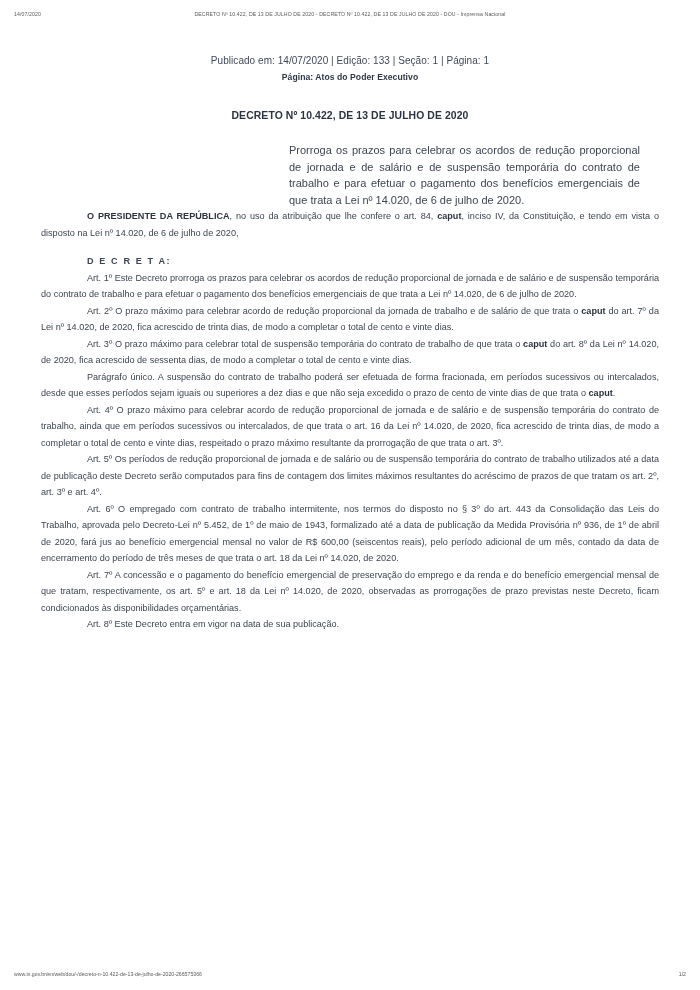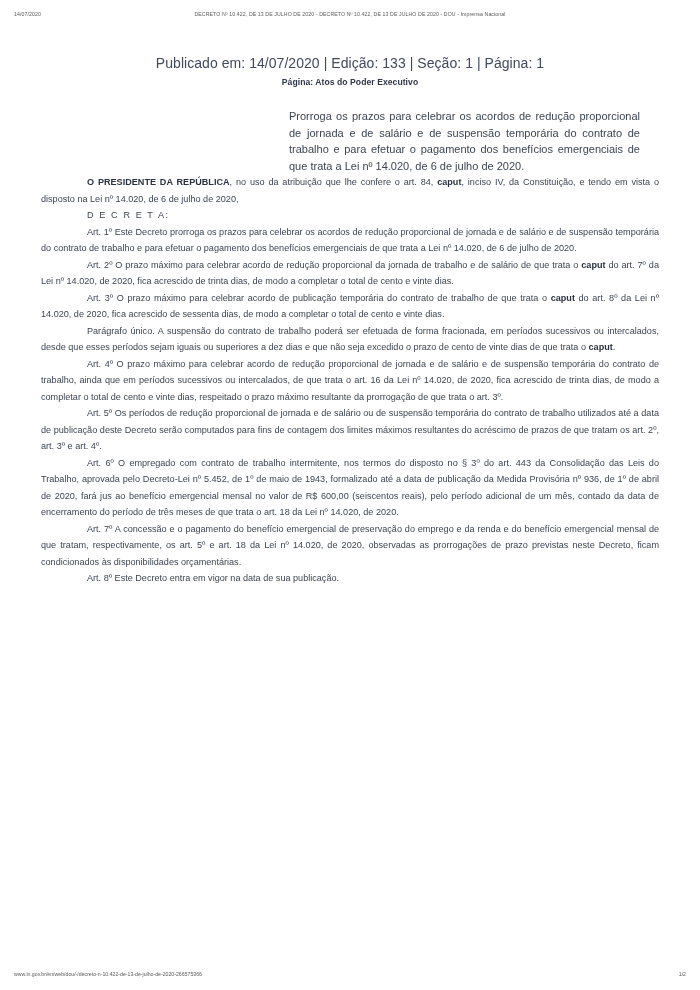--- a/index.html
+++ b/index.html
@@ -60,21 +60,21 @@
     font-family: "Liberation Serif", serif;
     font-weight: bold;
     font-size: 25.5px;
     letter-spacing: .3px;
     margin: 0;
     padding: 0;
     color: #1f2430;
     line-height: 1.05;
   }
   .masthead .pub-line {
-    font-size: 14px;
+    font-size: 10px;
     color: #41495a;
     margin-top: 9px;
     letter-spacing: .05px;
   }
   .masthead .organ-line {
     font-size: 8.6px;
     color: #2f3747;
     font-weight: bold;
     margin-top: 6px;
     letter-spacing: .05px;
@@ -104,22 +104,23 @@
     font-size: 9.1px;
     line-height: 16.5px;
     text-align: justify;
     text-justify: inter-word;
     color: #3d4551;
   }
   .para.indent { text-indent: 46px; }
   .para.preamble { text-indent: 46px; }
   .para.decreta {
     text-indent: 46px;
-    font-weight: normal;
+    font-weight: bold;
     letter-spacing: 1.6px;
+    margin-top: 12px;
   }
   .para b { font-weight: bold; color: #2b3340; }
   .para .caps { font-weight: bold; color: #2b3340; }
 
   
   .print-footer {
     position: absolute;
     bottom: 0;
     left: 0;
     width: 700px;
@@ -150,33 +151,34 @@
   <span class="ph-title">DECRETO Nº 10.422, DE 13 DE JULHO DE 2020 - DECRETO Nº 10.422, DE 13 DE JULHO DE 2020 - DOU - Imprensa Nacional</span>
 </div>
 
 <div class="page">
 
   <div class="masthead">
     <div class="pub-line">Publicado em: 14/07/2020 | Edição: 133 | Seção: 1 | Página: 1</div>
     <div class="organ-line">Página: Atos do Poder Executivo</div>
   </div>
 
+  <div class="decree-title">DECRETO Nº 10.422, DE 13 DE JULHO DE 2020</div>
 
   <div class="ementa">Prorroga os prazos para celebrar os acordos de redução proporcional de jornada e de salário e de suspensão temporária do contrato de trabalho e para efetuar o pagamento dos benefícios emergenciais de que trata a Lei nº 14.020, de 6 de julho de 2020.</div>
 
   <div class="para preamble">
     <b class="caps">O PRESIDENTE DA REPÚBLICA</b><span>, no uso da atribuição que lhe confere o art. 84,</span> <b>caput</b><span>, inciso IV, da Constituição, e tendo em vista o disposto na Lei nº 14.020, de 6 de julho de 2020,</span>
   </div>
 
   <div class="para decreta">D E C R E T A:</div>
 
   <div id="articles">
       <div class="para indent"><span>Art. 1º Este Decreto prorroga os prazos para celebrar os acordos de redução proporcional de jornada e de salário e de suspensão temporária do contrato de trabalho e para efetuar o pagamento dos benefícios emergenciais de que trata a Lei nº 14.020, de 6 de julho de 2020.</span></div>
       <div class="para indent"><span>Art. 2º O prazo máximo para celebrar acordo de redução proporcional da jornada de trabalho e de salário de que trata o </span><b>caput</b><span> do art. 7º da Lei nº 14.020, de 2020, fica acrescido de trinta dias, de modo a completar o total de cento e vinte dias.</span></div>
-      <div class="para indent"><span>Art. 3º O prazo máximo para celebrar acordo de publicação temporária do contrato de trabalho de que trata o </span><b>caput</b><span> do art. 8º da Lei nº 14.020, de 2020, fica acrescido de sessenta dias, de modo a completar o total de cento e vinte dias.</span></div>
+      <div class="para indent"><span>Art. 3º O prazo máximo para celebrar total de suspensão temporária do contrato de trabalho de que trata o </span><b>caput</b><span> do art. 8º da Lei nº 14.020, de 2020, fica acrescido de sessenta dias, de modo a completar o total de cento e vinte dias.</span></div>
       <div class="para indent"><span>Parágrafo único. A suspensão do contrato de trabalho poderá ser efetuada de forma fracionada, em períodos sucessivos ou intercalados, desde que esses períodos sejam iguais ou superiores a dez dias e que não seja excedido o prazo de cento de vinte dias de que trata o </span><b>caput</b><span>.</span></div>
       <div class="para indent"><span>Art. 4º O prazo máximo para celebrar acordo de redução proporcional de jornada e de salário e de suspensão temporária do contrato de trabalho, ainda que em períodos sucessivos ou intercalados, de que trata o art. 16 da Lei nº 14.020, de 2020, fica acrescido de trinta dias, de modo a completar o total de cento e vinte dias, respeitado o prazo máximo resultante da prorrogação de que trata o art. 3º.</span></div>
       <div class="para indent"><span>Art. 5º Os períodos de redução proporcional de jornada e de salário ou de suspensão temporária do contrato de trabalho utilizados até a data de publicação deste Decreto serão computados para fins de contagem dos limites máximos resultantes do acréscimo de prazos de que tratam os art. 2º, art. 3º e art. 4º.</span></div>
       <div class="para indent"><span>Art. 6º O empregado com contrato de trabalho intermitente, nos termos do disposto no § 3º do art. 443 da Consolidação das Leis do Trabalho, aprovada pelo Decreto-Lei nº 5.452, de 1º de maio de 1943, formalizado até a data de publicação da Medida Provisória nº 936, de 1º de abril de 2020, fará jus ao benefício emergencial mensal no valor de R$ 600,00 (seiscentos reais), pelo período adicional de um mês, contado da data de encerramento do período de três meses de que trata o art. 18 da Lei nº 14.020, de 2020.</span></div>
       <div class="para indent"><span>Art. 7º A concessão e o pagamento do benefício emergencial de preservação do emprego e da renda e do benefício emergencial mensal de que tratam, respectivamente, os art. 5º e art. 18 da Lei nº 14.020, de 2020, observadas as prorrogações de prazo previstas neste Decreto, ficam condicionados às disponibilidades orçamentárias.</span></div>
       <div class="para indent"><span>Art. 8º Este Decreto entra em vigor na data de sua publicação.</span></div>
     </div>
 
 </div>
 

